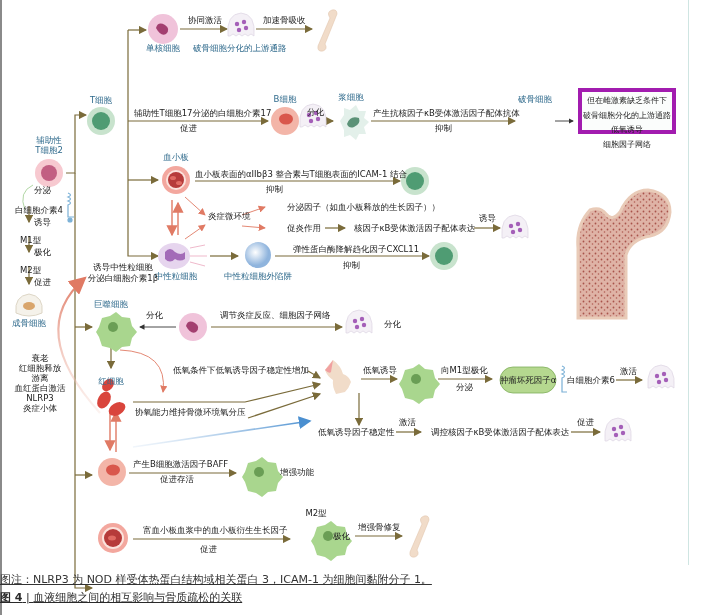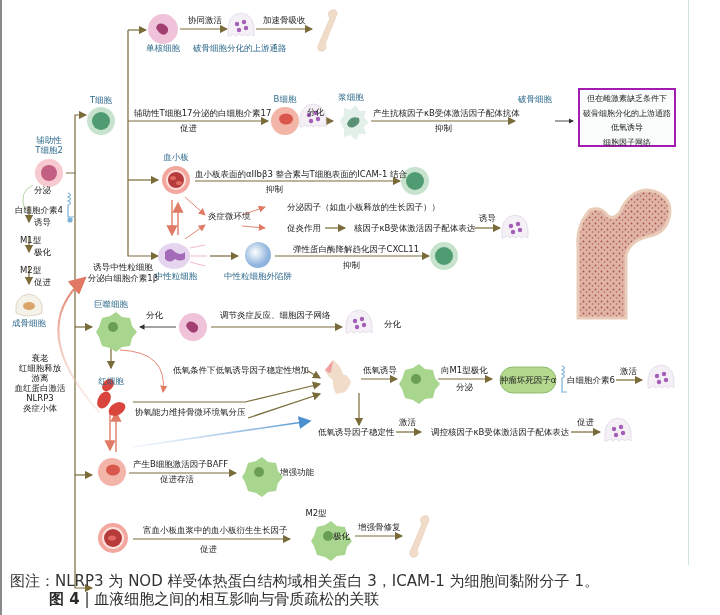--- a/index.html
+++ b/index.html
@@ -2,26 +2,26 @@
 <html><head>
 <meta charset="utf-8">
 <style>
   html,body{margin:0;padding:0;background:#ffffff;}
   body{width:720px;height:615px;position:relative;overflow:hidden;font-family:"DejaVu Sans","Liberation Sans",sans-serif;}
   .frame-left{position:absolute;left:0;top:0;width:2px;height:615px;background:#8a8a8a;}
   .frame-right{position:absolute;left:688px;top:0;width:1px;height:565px;background:#cfe5e2;}
   svg#diagram{position:absolute;left:0;top:0;}
   .lbl{font-size:8.5px;fill:#222;}
   .lbl-blue{font-size:8.5px;fill:#2f6a8c;}
-  .note{position:absolute;left:578px;top:88px;width:98px;height:59px;border:2px solid #a21caf;background:#fbfdfc;font-size:8px;color:#222;text-align:center;line-height:14.5px;padding-top:2px;box-sizing:border-box;}
+  .note{position:absolute;left:578px;top:88px;width:98px;height:46px;border:4px solid #a21caf;background:#fbfdfc;font-size:8px;color:#222;text-align:center;line-height:14.5px;padding-top:2px;box-sizing:border-box;}
   .note div{white-space:nowrap;}
-  .caption{position:absolute;left:10px;font-family:"DejaVu Sans","Liberation Sans",sans-serif;font-size:15px;color:#333;white-space:nowrap;}
+  .caption{position:absolute;left:0;font-family:"DejaVu Sans","Liberation Sans",sans-serif;font-size:11px;color:#333;white-space:nowrap;text-decoration:underline;}
   .cap1{top:572px;}
   .cap2{top:590px;color:#2a2a2a;}
-  .cap2 b{font-weight:bold;padding-left:39px;}
+  .cap2 b{font-weight:bold;}
 </style>
 </head>
 <body>
 
 <div class="frame-left"></div>
 <div class="frame-right"></div>
 
 <svg id="diagram" width="720" height="615" viewBox="0 0 720 615">
   <defs>
     <marker id="ah" markerWidth="7" markerHeight="7" refX="6" refY="3.5" orient="auto">

